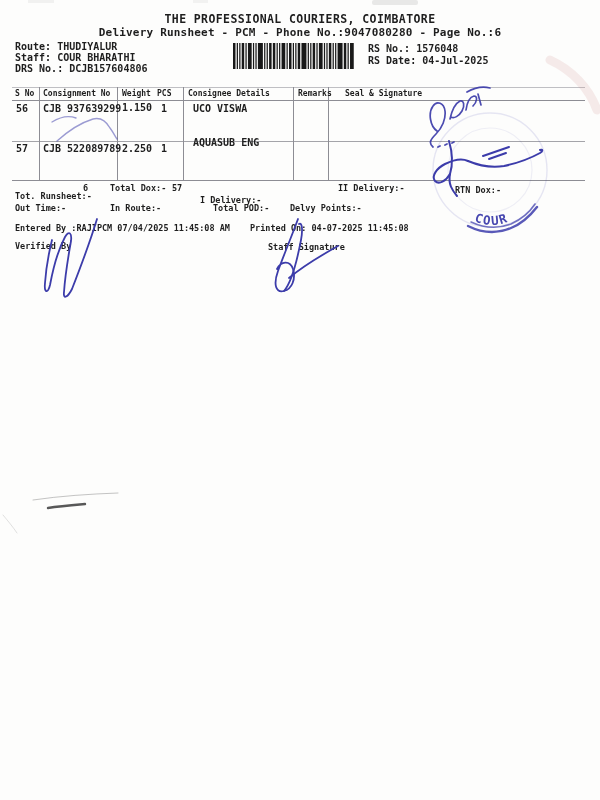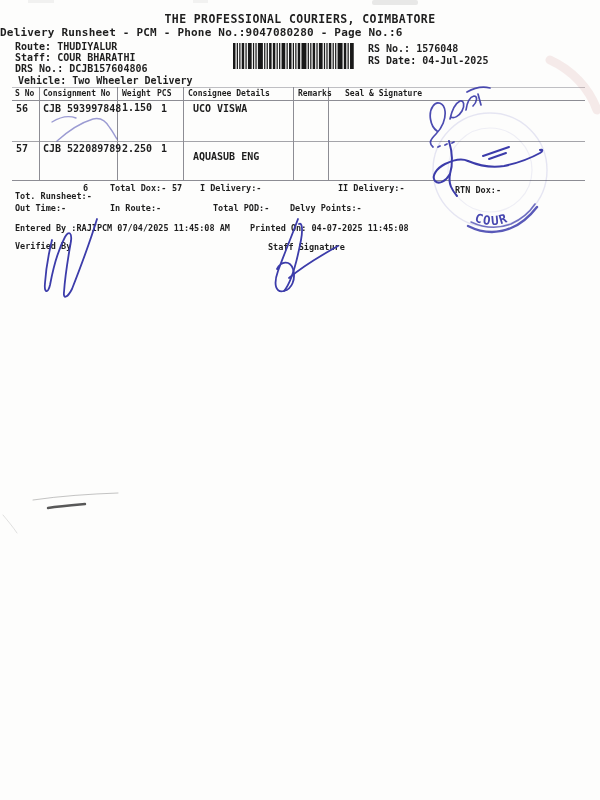--- a/index.html
+++ b/index.html
@@ -10,21 +10,21 @@
   }
   html,body{margin:0;padding:0;background:#e9e9e9;}
   .page{
     position:relative;width:600px;height:800px;margin:0 auto;
     background:#fdfdfc;overflow:hidden;
     font-family:"DejaVu Sans Mono","Liberation Mono",monospace;
     color:var(--text);
   }
   .t{position:absolute;white-space:pre;font-weight:700;line-height:1.1;}
   .title{left:0;top:13px;width:600px;text-align:center;font-size:11.5px;letter-spacing:.4px;}
-  .subtitle{left:0;top:27px;width:600px;text-align:left;font-size:11px;letter-spacing:.2px;}
+  .subtitle{left:0;top:27px;width:600px;text-align:center;font-size:11px;letter-spacing:.2px;}
   .info{font-size:10px;}
   .th{font-size:8px;}
   .td{font-size:10px;}
   .ft{font-size:8.5px;}
   .hl{position:absolute;left:12px;width:573px;height:1px;background:var(--line);}
   .vl{position:absolute;top:87px;width:1px;height:93px;background:var(--line);}
   .ink{position:absolute;left:0;top:0;pointer-events:none;}
   .ink path,.ink circle{fill:none;stroke:var(--ink);stroke-linecap:round;stroke-linejoin:round;}
   .ink text{stroke:none;fill:var(--stamp);font-family:"DejaVu Sans Mono","Liberation Mono",monospace;}
   .barcode{position:absolute;left:233px;top:43px;fill:#191919;}
@@ -33,21 +33,20 @@
 <body>
 
 <div class="page">
 
   <div class="t title">THE PROFESSIONAL COURIERS, COIMBATORE</div>
   <div class="t subtitle">Delivery Runsheet - PCM - Phone No.:9047080280 - Page No.:6</div>
 
   <div class="t info" style="left:15px;top:41px"><span>Route:</span> <span>THUDIYALUR</span></div>
   <div class="t info" style="left:15px;top:52px"><span>Staff:</span> <span>COUR BHARATHI</span></div>
   <div class="t info" style="left:15px;top:63px"><span>DRS No.:</span> <span>DCJB157604806</span></div>
-  <div class="t info" style="left:18px;top:75px"><span>Vehicle:</span> <span>Two Wheeler Delivery</span></div>
 
   <svg class="barcode" width="122" height="26" viewBox="0 0 122 26">
       <rect x="0.00" y="0" width="2.49" height="26"></rect>
       <rect x="3.73" y="0" width="1.24" height="26"></rect>
       <rect x="6.22" y="0" width="1.24" height="26"></rect>
       <rect x="8.71" y="0" width="2.49" height="26"></rect>
       <rect x="12.45" y="0" width="1.24" height="26"></rect>
       <rect x="14.94" y="0" width="3.73" height="26"></rect>
       <rect x="19.92" y="0" width="1.24" height="26"></rect>
       <rect x="22.41" y="0" width="1.24" height="26"></rect>
@@ -97,39 +96,39 @@
   <div class="t th" style="left:15px;top:90px">S No</div>
   <div class="t th" style="left:43px;top:90px">Consignment No</div>
   <div class="t th" style="left:122px;top:90px">Weight</div>
   <div class="t th" style="left:157px;top:90px">PCS</div>
   <div class="t th" style="left:188px;top:90px">Consignee Details</div>
   <div class="t th" style="left:298px;top:90px">Remarks</div>
   <div class="t th" style="left:345px;top:90px">Seal &amp; Signature</div>
 
   <div>
     <div class="t td" style="left:16px;top:103px">56</div>
-    <div class="t td" style="left:43px;top:103px">CJB 593997848</div>
+    <div class="t td" style="left:43px;top:103px">CJB 937639299</div>
     <div class="t td" style="left:122px;top:102px">1.150</div>
     <div class="t td" style="left:161px;top:103px">1</div>
     <div class="t td" style="left:193px;top:103px">UCO VISWA</div>
   </div>
 
   <div>
     <div class="t td" style="left:16px;top:143px">57</div>
     <div class="t td" style="left:43px;top:143px">CJB 522089789</div>
     <div class="t td" style="left:122px;top:143px">2.250</div>
     <div class="t td" style="left:161px;top:143px">1</div>
-    <div class="t td" style="left:193px;top:151px">AQUASUB ENG</div>
+    <div class="t td" style="left:193px;top:137px">AQUASUB ENG</div>
   </div>
 
   <div class="t ft" style="left:15px;top:192px">Tot. Runsheet:-</div>
   <div class="t ft" style="left:83px;top:184px">6</div>
   <div class="t ft" style="left:110px;top:184px">Total Dox:-</div>
   <div class="t ft" style="left:172px;top:184px">57</div>
-  <div class="t ft" style="left:200px;top:184px">I Delivery:-</div>
+  <div class="t ft" style="left:200px;top:196px">I Delivery:-</div>
   <div class="t ft" style="left:338px;top:184px">II Delivery:-</div>
   <div class="t ft" style="left:455px;top:186px">RTN Dox:-</div>
 
   <div class="t ft" style="left:15px;top:204px">Out Time:-</div>
   <div class="t ft" style="left:110px;top:204px">In Route:-</div>
   <div class="t ft" style="left:213px;top:204px">Total POD:-</div>
   <div class="t ft" style="left:290px;top:204px">Delvy Points:-</div>
 
   <div class="t ft" style="left:15px;top:224px">Entered By :RAJIPCM 07/04/2025 11:45:08 AM</div>
   <div class="t ft" style="left:250px;top:224px">Printed On: 04-07-2025 11:45:08</div>

